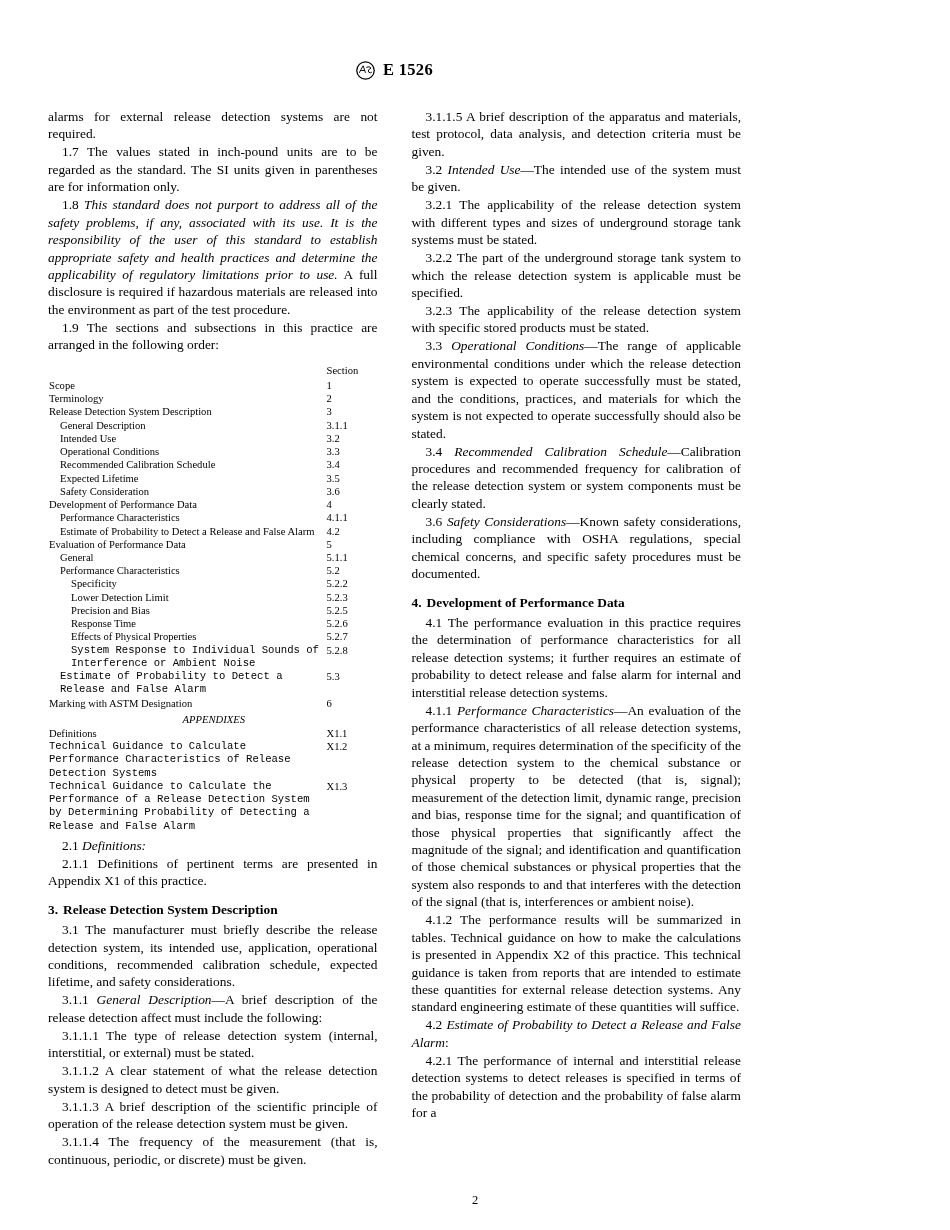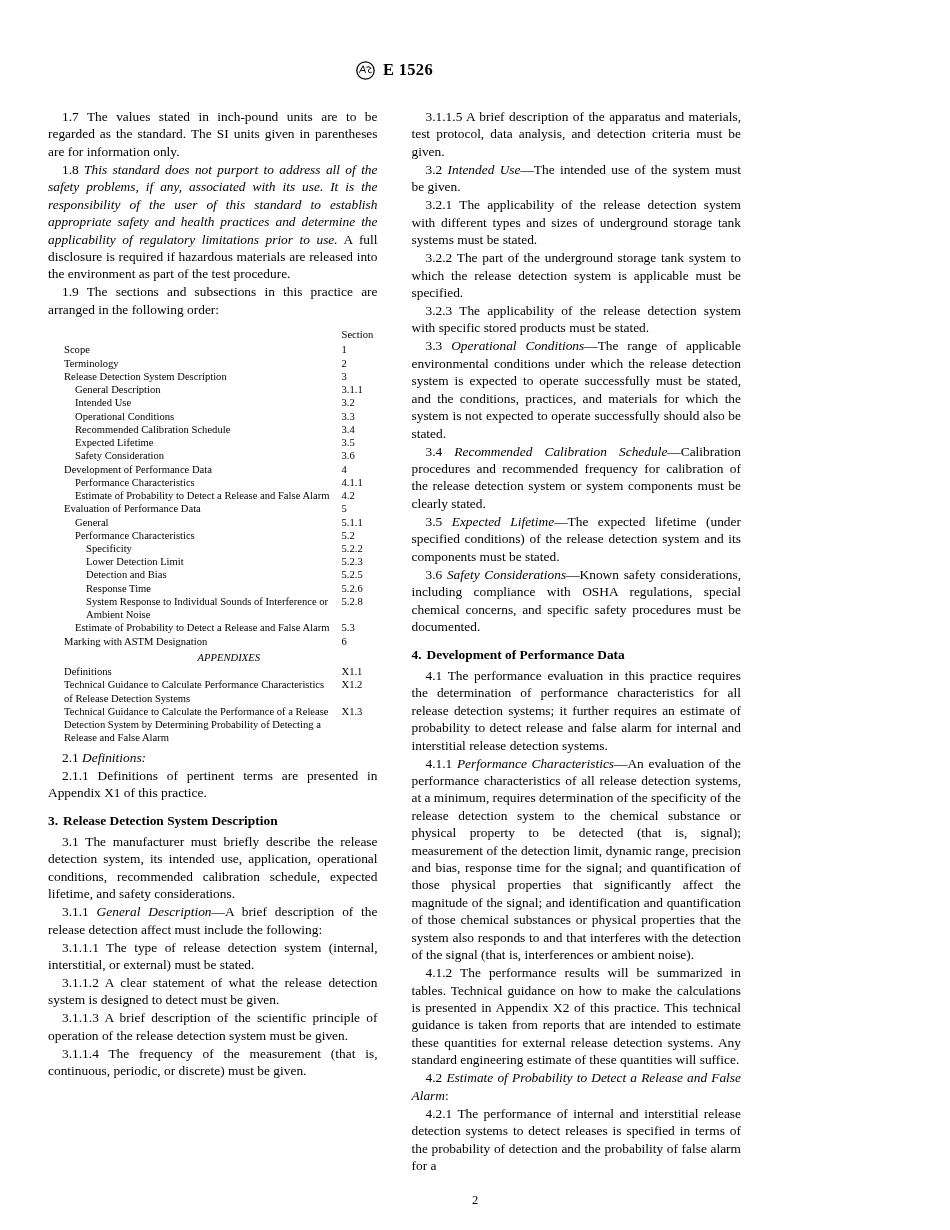--- a/index.html
+++ b/index.html
@@ -76,21 +76,21 @@
     text-align: left;
   }
   .sec-head .num { margin-right: 5px; }
 
   
   .toc {
     width: 100%;
     border-collapse: collapse;
     font-size: 10.6px;
     line-height: 1.25;
-    margin: 10px 0 4px 16px;
+    margin: 10px 0 4px 1px;
     font-family: "Liberation Serif", serif;
   }
   .toc td {
     padding: 0;
     vertical-align: top;
   }
   .toc td.label {
     text-align: left;
     padding-right: 6px;
   }
@@ -104,21 +104,21 @@
   }
   .toc .lvl0 { padding-left: 0; }
   .toc .lvl1 { padding-left: 11px; }
   .toc .lvl2 { padding-left: 22px; }
   .toc .appendix-head {
     text-align: center;
     font-style: italic;
     padding-top: 3px;
     padding-bottom: 1px;
   }
-  .toc .wrap { white-space: normal; }
+  .toc .wrap { white-space: normal; font-family: Liberation Mono, monospace; }
   .page-number {
     position: absolute;
     bottom: 22px;
     left: 0;
     width: 950px;
     text-align: center;
     font-size: 12.5px;
   }
 </style>
 </head>
@@ -136,20 +136,21 @@
         </svg>
       </span>
       <span class="doc-id">E 1526</span>
     </span>
   </div>
 
   <div class="columns">
 
     <div class="col">
 
+      <p class="noind">alarms for external release detection systems are not required.</p>
 
       <p class="ind">1.7  The values stated in inch-pound units are to be regarded as the standard. The SI units given in parentheses are for information only.</p>
 
       <p class="ind"><span>1.8 </span><span class="italic">This standard does not purport to address all of the safety problems, if any, associated with its use. It is the responsibility of the user of this standard to establish appropriate safety and health practices and determine the applicability of regulatory limitations prior to use.</span><span> A full disclosure is required if hazardous materials are released into the environment as part of the test procedure.</span></p>
 
       <p class="ind">1.9  The sections and subsections in this practice are arranged in the following order:</p>
 
       <table class="toc">
         <tbody>
             <tr class="head">
@@ -219,26 +220,30 @@
             </tr>
         <tr>
               <td class="label lvl2">Specificity</td>
               <td class="num">5.2.2</td>
             </tr>
         <tr>
               <td class="label lvl2">Lower Detection Limit</td>
               <td class="num">5.2.3</td>
             </tr>
         <tr>
-              <td class="label lvl2">Detection and Bias</td>
+              <td class="label lvl2">Precision and Bias</td>
               <td class="num">5.2.5</td>
             </tr>
         <tr>
               <td class="label lvl2">Response Time</td>
               <td class="num">5.2.6</td>
+            </tr>
+        <tr>
+              <td class="label lvl2">Effects of Physical Properties</td>
+              <td class="num">5.2.7</td>
             </tr>
         <tr>
               <td class="label lvl2 wrap">System Response to Individual Sounds of Interference or Ambient Noise</td>
               <td class="num">5.2.8</td>
             </tr>
         <tr>
               <td class="label lvl1 wrap">Estimate of Probability to Detect a Release and False Alarm</td>
               <td class="num">5.3</td>
             </tr>
         <tr>
@@ -290,21 +295,20 @@
       <p class="ind"><span>3.2 </span><span class="italic">Intended Use</span><span>—The intended use of the system must be given.</span></p>
 
       <p class="ind">3.2.1  The applicability of the release detection system with different types and sizes of underground storage tank systems must be stated.</p>
       <p class="ind">3.2.2  The part of the underground storage tank system to which the release detection system is applicable must be specified.</p>
       <p class="ind">3.2.3  The applicability of the release detection system with specific stored products must be stated.</p>
 
       <p class="ind"><span>3.3 </span><span class="italic">Operational Conditions</span><span>—The range of applicable environmental conditions under which the release detection system is expected to operate successfully must be stated, and the conditions, practices, and materials for which the system is not expected to operate successfully should also be stated.</span></p>
 
       <p class="ind"><span>3.4 </span><span class="italic">Recommended Calibration Schedule</span><span>—Calibration procedures and recommended frequency for calibration of the release detection system or system components must be clearly stated.</span></p>
 
-      <p class="ind"><span>3.5 </span><span class="italic">Expected Lifetime</span><span>—The expected lifetime (under specified conditions) of the release detection system and its components must be stated.</span></p>
 
       <p class="ind"><span>3.6 </span><span class="italic">Safety Considerations</span><span>—Known safety considerations, including compliance with OSHA regulations, special chemical concerns, and specific safety procedures must be documented.</span></p>
 
       <p class="sec-head"><span class="num">4.</span><span>Development of Performance Data</span></p>
 
       <p class="ind">4.1  The performance evaluation in this practice requires the determination of performance characteristics for all release detection systems; it further requires an estimate of probability to detect release and false alarm for internal and interstitial release detection systems.</p>
 
       <p class="ind"><span>4.1.1 </span><span class="italic">Performance Characteristics</span><span>—An evaluation of the performance characteristics of all release detection systems, at a minimum, requires determination of the specificity of the release detection system to the chemical substance or physical property to be detected (that is, signal); measurement of the detection limit, dynamic range, precision and bias, response time for the signal; and quantification of those physical properties that significantly affect the magnitude of the signal; and identification and quantification of those chemical substances or physical properties that the system also responds to and that interferes with the detection of the signal (that is, interferences or ambient noise).</span></p>
 
       <p class="ind">4.1.2  The performance results will be summarized in tables. Technical guidance on how to make the calculations is presented in Appendix X2 of this practice. This technical guidance is taken from reports that are intended to estimate these quantities for external release detection systems. Any standard engineering estimate of these quantities will suffice.</p>

